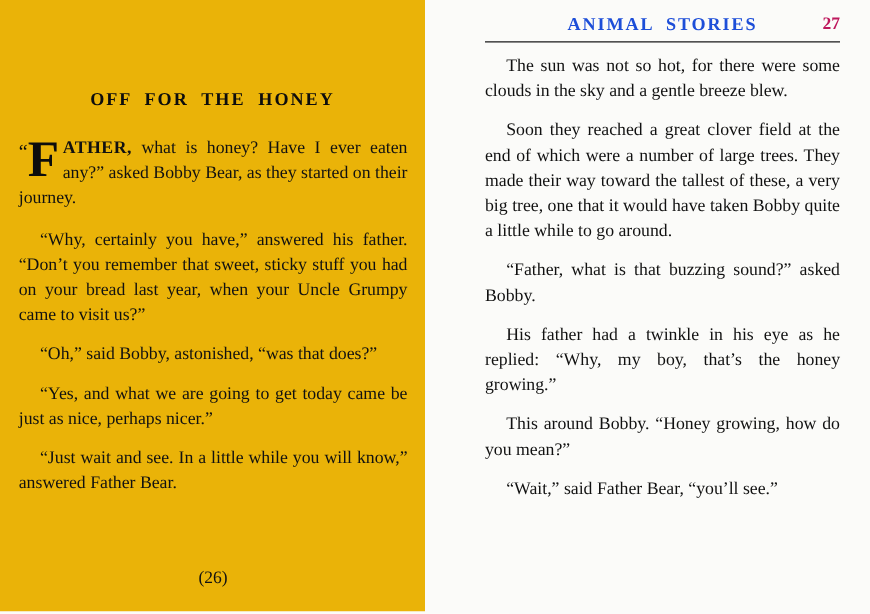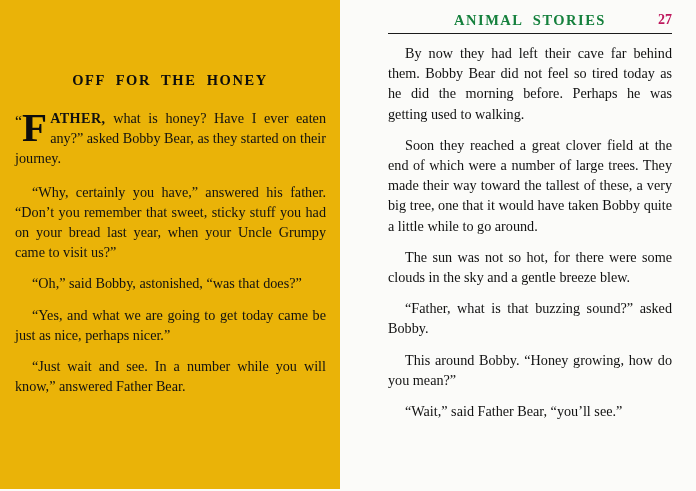--- a/index.html
+++ b/index.html
@@ -106,21 +106,21 @@
     width: 284px;
     display: flex;
     align-items: baseline;
     justify-content: center;
   }
   .running-head-title {
     font-size: 14.5px;
     font-weight: bold;
     letter-spacing: 1.5px;
     word-spacing: 5px;
-    color: #15803d;
+    color: #1d4ed8;
   }
   .running-head-folio {
     position: absolute;
     right: 0;
     font-size: 14px;
     font-weight: bold;
     color: #be185d;
   }
   .head-rule {
     position: absolute;
@@ -158,37 +158,38 @@
 
     <div class="left-body">
 
       <p class="first-para">
         <span class="openquote-lead">“</span><span class="dropcap">F</span><span class="smallcaps-lead">ATHER,</span><span> what is honey?  Have I ever eaten any?” asked Bobby Bear, as they started on their journey.</span>
       </p>
 
       <p>“Why, certainly you have,” answered his father. “Don’t you remember that sweet, sticky stuff you had on your bread last year, when your Uncle Grumpy came to visit us?”</p>
       <p>“Oh,” said Bobby, astonished, “was that does?”</p>
       <p>“Yes, and what we are going to get today came be just as nice, perhaps nicer.”</p>
-      <p>“Just wait and see.  In a number while you will know,” answered Father Bear.</p>
+      <p>“Just wait and see.  In a little while you will know,” answered Father Bear.</p>
     </div>
 
+    <div class="folio-left">(26)</div>
   </div>
 
   <div class="page-right">
 
     <div class="running-head">
       <span class="running-head-title">ANIMAL STORIES</span>
       <span class="running-head-folio">27</span>
     </div>
 
     <div class="head-rule"></div>
 
     <div class="right-body">
-      <p>By now they had left their cave far behind them.  Bobby Bear did not feel so tired today as he did the morning before.  Perhaps he was getting used to walking.</p>
+      <p>The sun was not so hot, for there were some clouds in the sky and a gentle breeze blew.</p>
       <p>Soon they reached a great clover field at the end of which were a number of large trees.  They made their way toward the tallest of these, a very big tree, one that it would have taken Bobby quite a little while to go around.</p>
-      <p>The sun was not so hot, for there were some clouds in the sky and a gentle breeze blew.</p>
       <p>“Father, what is that buzzing sound?” asked Bobby.</p>
+      <p>His father had a twinkle in his eye as he replied: “Why, my boy, that’s the honey growing.”</p>
       <p>This around Bobby.  “Honey growing, how do you mean?”</p>
       <p>“Wait,” said Father Bear, “you’ll see.”</p>
     </div>
   </div>
 
 </div>
 
 </body></html>

